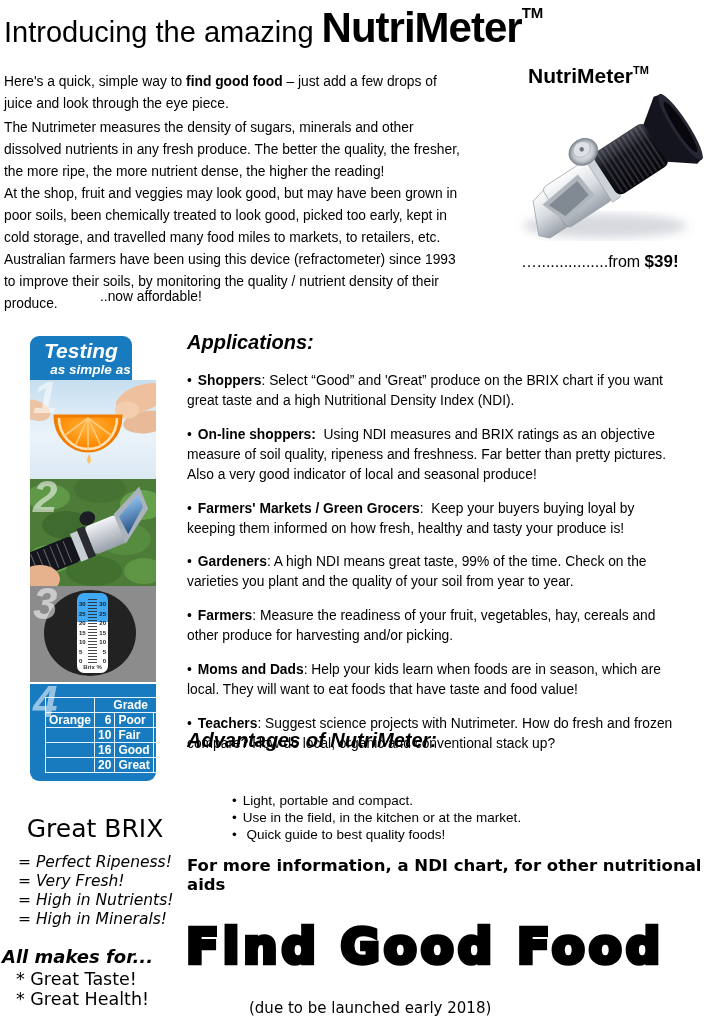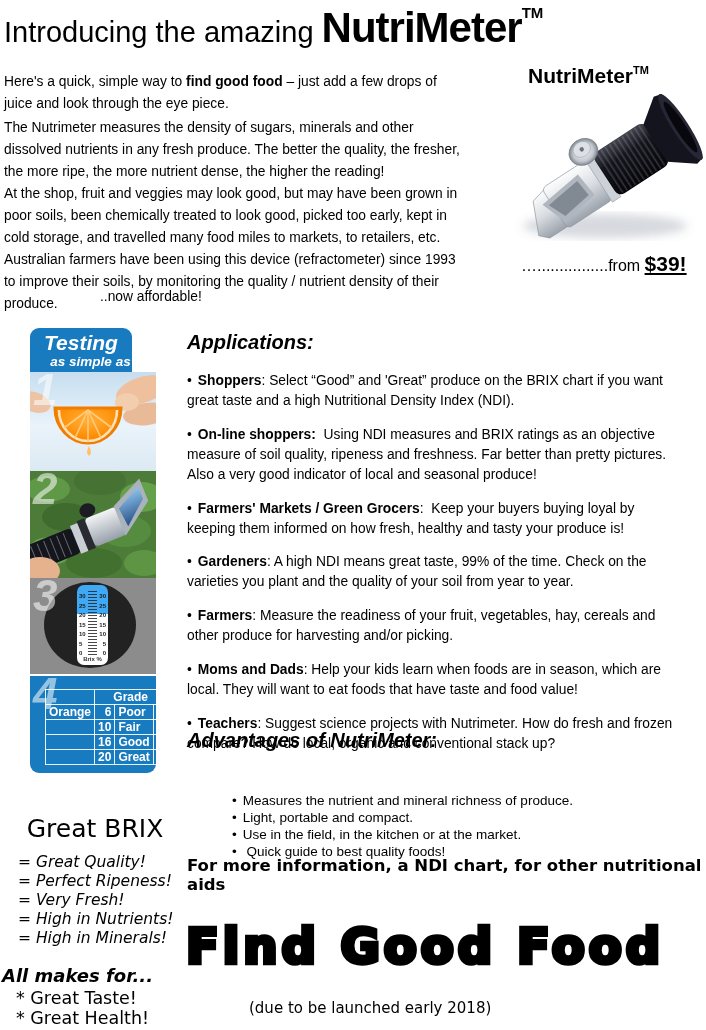--- a/index.html
+++ b/index.html
@@ -17,24 +17,24 @@
   .p2{top:103px;}
   .p3{top:169px;}
   .p4{top:235px;}
   .affordable{position:absolute;left:100px;top:289px;font-size:13.8px;}
 
   .brand-right{position:absolute;left:528px;top:64px;font-size:21px;font-weight:bold;}
   .brand-right sup{font-size:11px;vertical-align:9px;}
 
   .product-fig{position:absolute;left:505px;top:94px;width:200px;height:160px;}
   .price{position:absolute;left:521px;top:252px;font-size:16px;}
-  .price .val{font-weight:bold;font-size:21px;text-decoration:underline;}
-
-  
-  .sidebar{position:absolute;left:30px;top:328px;width:102px;}
+  .price .val{font-weight:bold;font-size:17px;}
+
+  
+  .sidebar{position:absolute;left:30px;top:336px;width:102px;}
   .sb-header{height:44px;background:#187abf;border-radius:9px 9px 0 0;color:#fff;
              text-align:center;font-style:italic;font-weight:bold;}
   .sb-h1{font-size:21px;line-height:25px;padding-top:2px;}
   .sb-h2{font-size:13.5px;line-height:14px;padding-left:19px;}
   .panel{position:relative;width:126px;overflow:hidden;}
   .pnl1{height:99px;background:linear-gradient(180deg,#c6def0,#eaf3fa 55%,#dce9f3);}
   .pnl2{height:107px;background:#4d7c38;}
   .pnl3{height:96px;background:#8c8c8c;}
   .pnl4{height:97px;background:#187abf;border-radius:0 0 9px 9px;border-top:2px solid #fff;}
   .wm{position:absolute;left:3px;top:-7px;font-size:44px;font-weight:bold;font-style:italic;
@@ -325,30 +325,28 @@
     <p class="app-item"><span class="bullet">•</span><b>Farmers</b><span class="app-text">: Measure the readiness of your fruit, vegetables, hay, cereals and
 other produce for harvesting and/or picking.</span></p>
     <p class="app-item"><span class="bullet">•</span><b>Moms and Dads</b><span class="app-text">: Help your kids learn when foods are in season, which are
 local. They will want to eat foods that have taste and food value!</span></p>
     <p class="app-item"><span class="bullet">•</span><b>Teachers</b><span class="app-text">: Suggest science projects with Nutrimeter. How do fresh and frozen
 compare? How do local, organic and conventional stack up?</span></p>
   </div>
 
   <h2 class="sec-heading adv-head">Advantages of NutriMeter:</h2>
   <div class="adv-list">
-    <div class="adv-item"><span class="bullet">•</span><span>Measures the nutrient and mineral richness of produce.</span></div>
     <div class="adv-item"><span class="bullet">•</span><span>Light, portable and compact.</span></div>
     <div class="adv-item"><span class="bullet">•</span><span>Use in the field, in the kitchen or at the market.</span></div>
     <div class="adv-item"><span class="bullet">•</span><span> Quick guide to best quality foods!</span></div>
   </div>
 
   <div class="brix">
     <h3 class="brix-head">Great BRIX</h3>
     <div class="brix-lines">
-      <div>= Great Quality!</div>
       <div>= Perfect Ripeness!</div>
       <div>= Very Fresh!</div>
       <div>= High in Nutrients!</div>
       <div>= High in Minerals!</div>
     </div>
     <div class="makes">All makes for...</div>
     <div class="stars">
       <div>* Great Taste!</div>
       <div>* Great Health!</div>
     </div>

